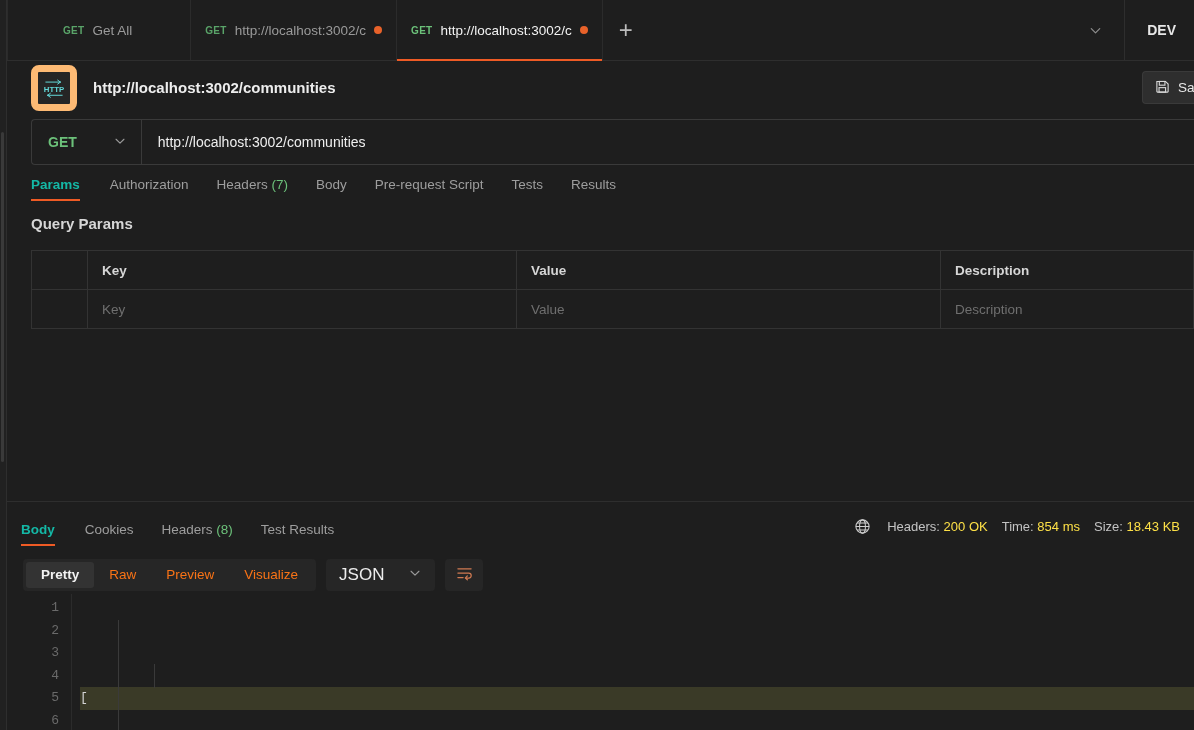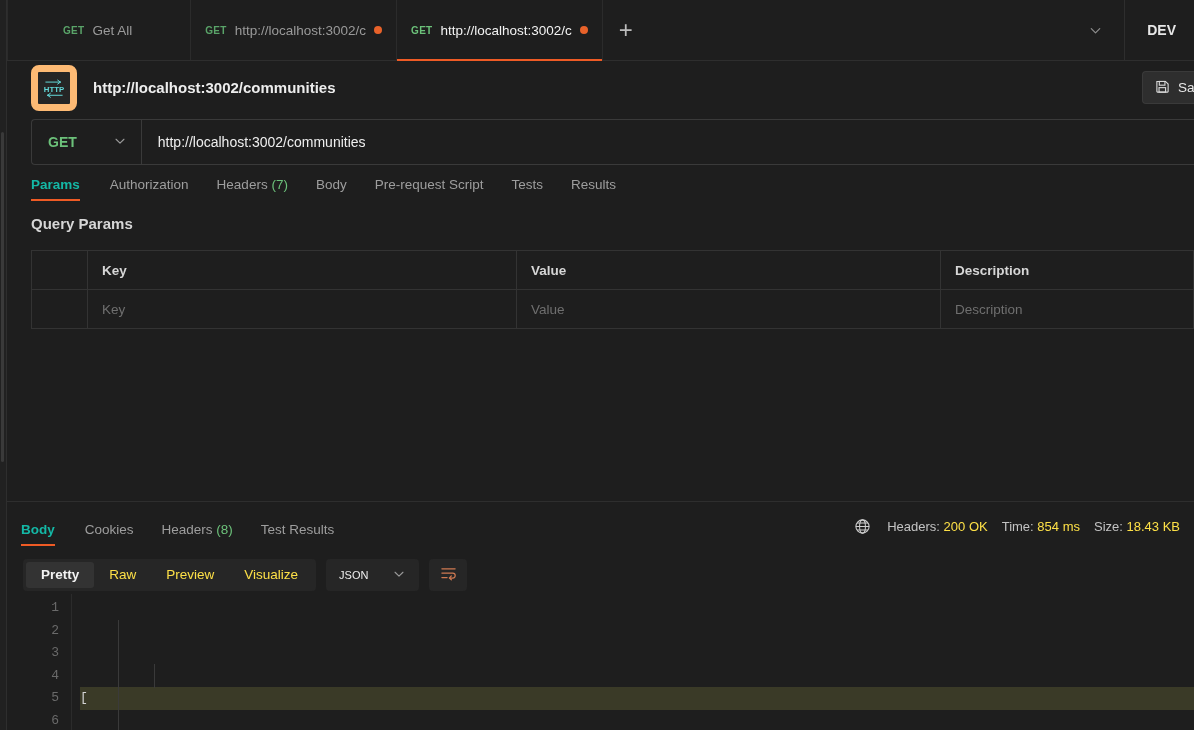--- a/index.html
+++ b/index.html
@@ -338,21 +338,21 @@
     display: flex;
     background: #262626;
     border-radius: 4px;
     padding: 3px;
     height: 32px;
     box-sizing: border-box;
     align-items: center;
   }
   .seg-item {
     font-size: 13.5px;
-    color: #fde047;
+    color: #f97316;
     padding: 0 15px;
     height: 26px;
     line-height: 26px;
     border-radius: 3px;
     cursor: pointer;
     white-space: nowrap;
   }
   .seg-item.active {
     background: #333333;
     color: #f2f2f2;
@@ -360,21 +360,21 @@
   }
   .fmt-select {
     display: flex;
     align-items: center;
     gap: 24px;
     background: #262626;
     border-radius: 4px;
     height: 32px;
     padding: 0 13px;
     box-sizing: border-box;
-    font-size: 11px;
+    font-size: 17px;
     color: #ededed;
     cursor: pointer;
   }
   .fmt-select .chev { color: #9a9a9a; }
   .wrap-btn {
     width: 38px; height: 32px;
     background: #262626;
     border-radius: 4px;
     display: flex;
     align-items: center;

